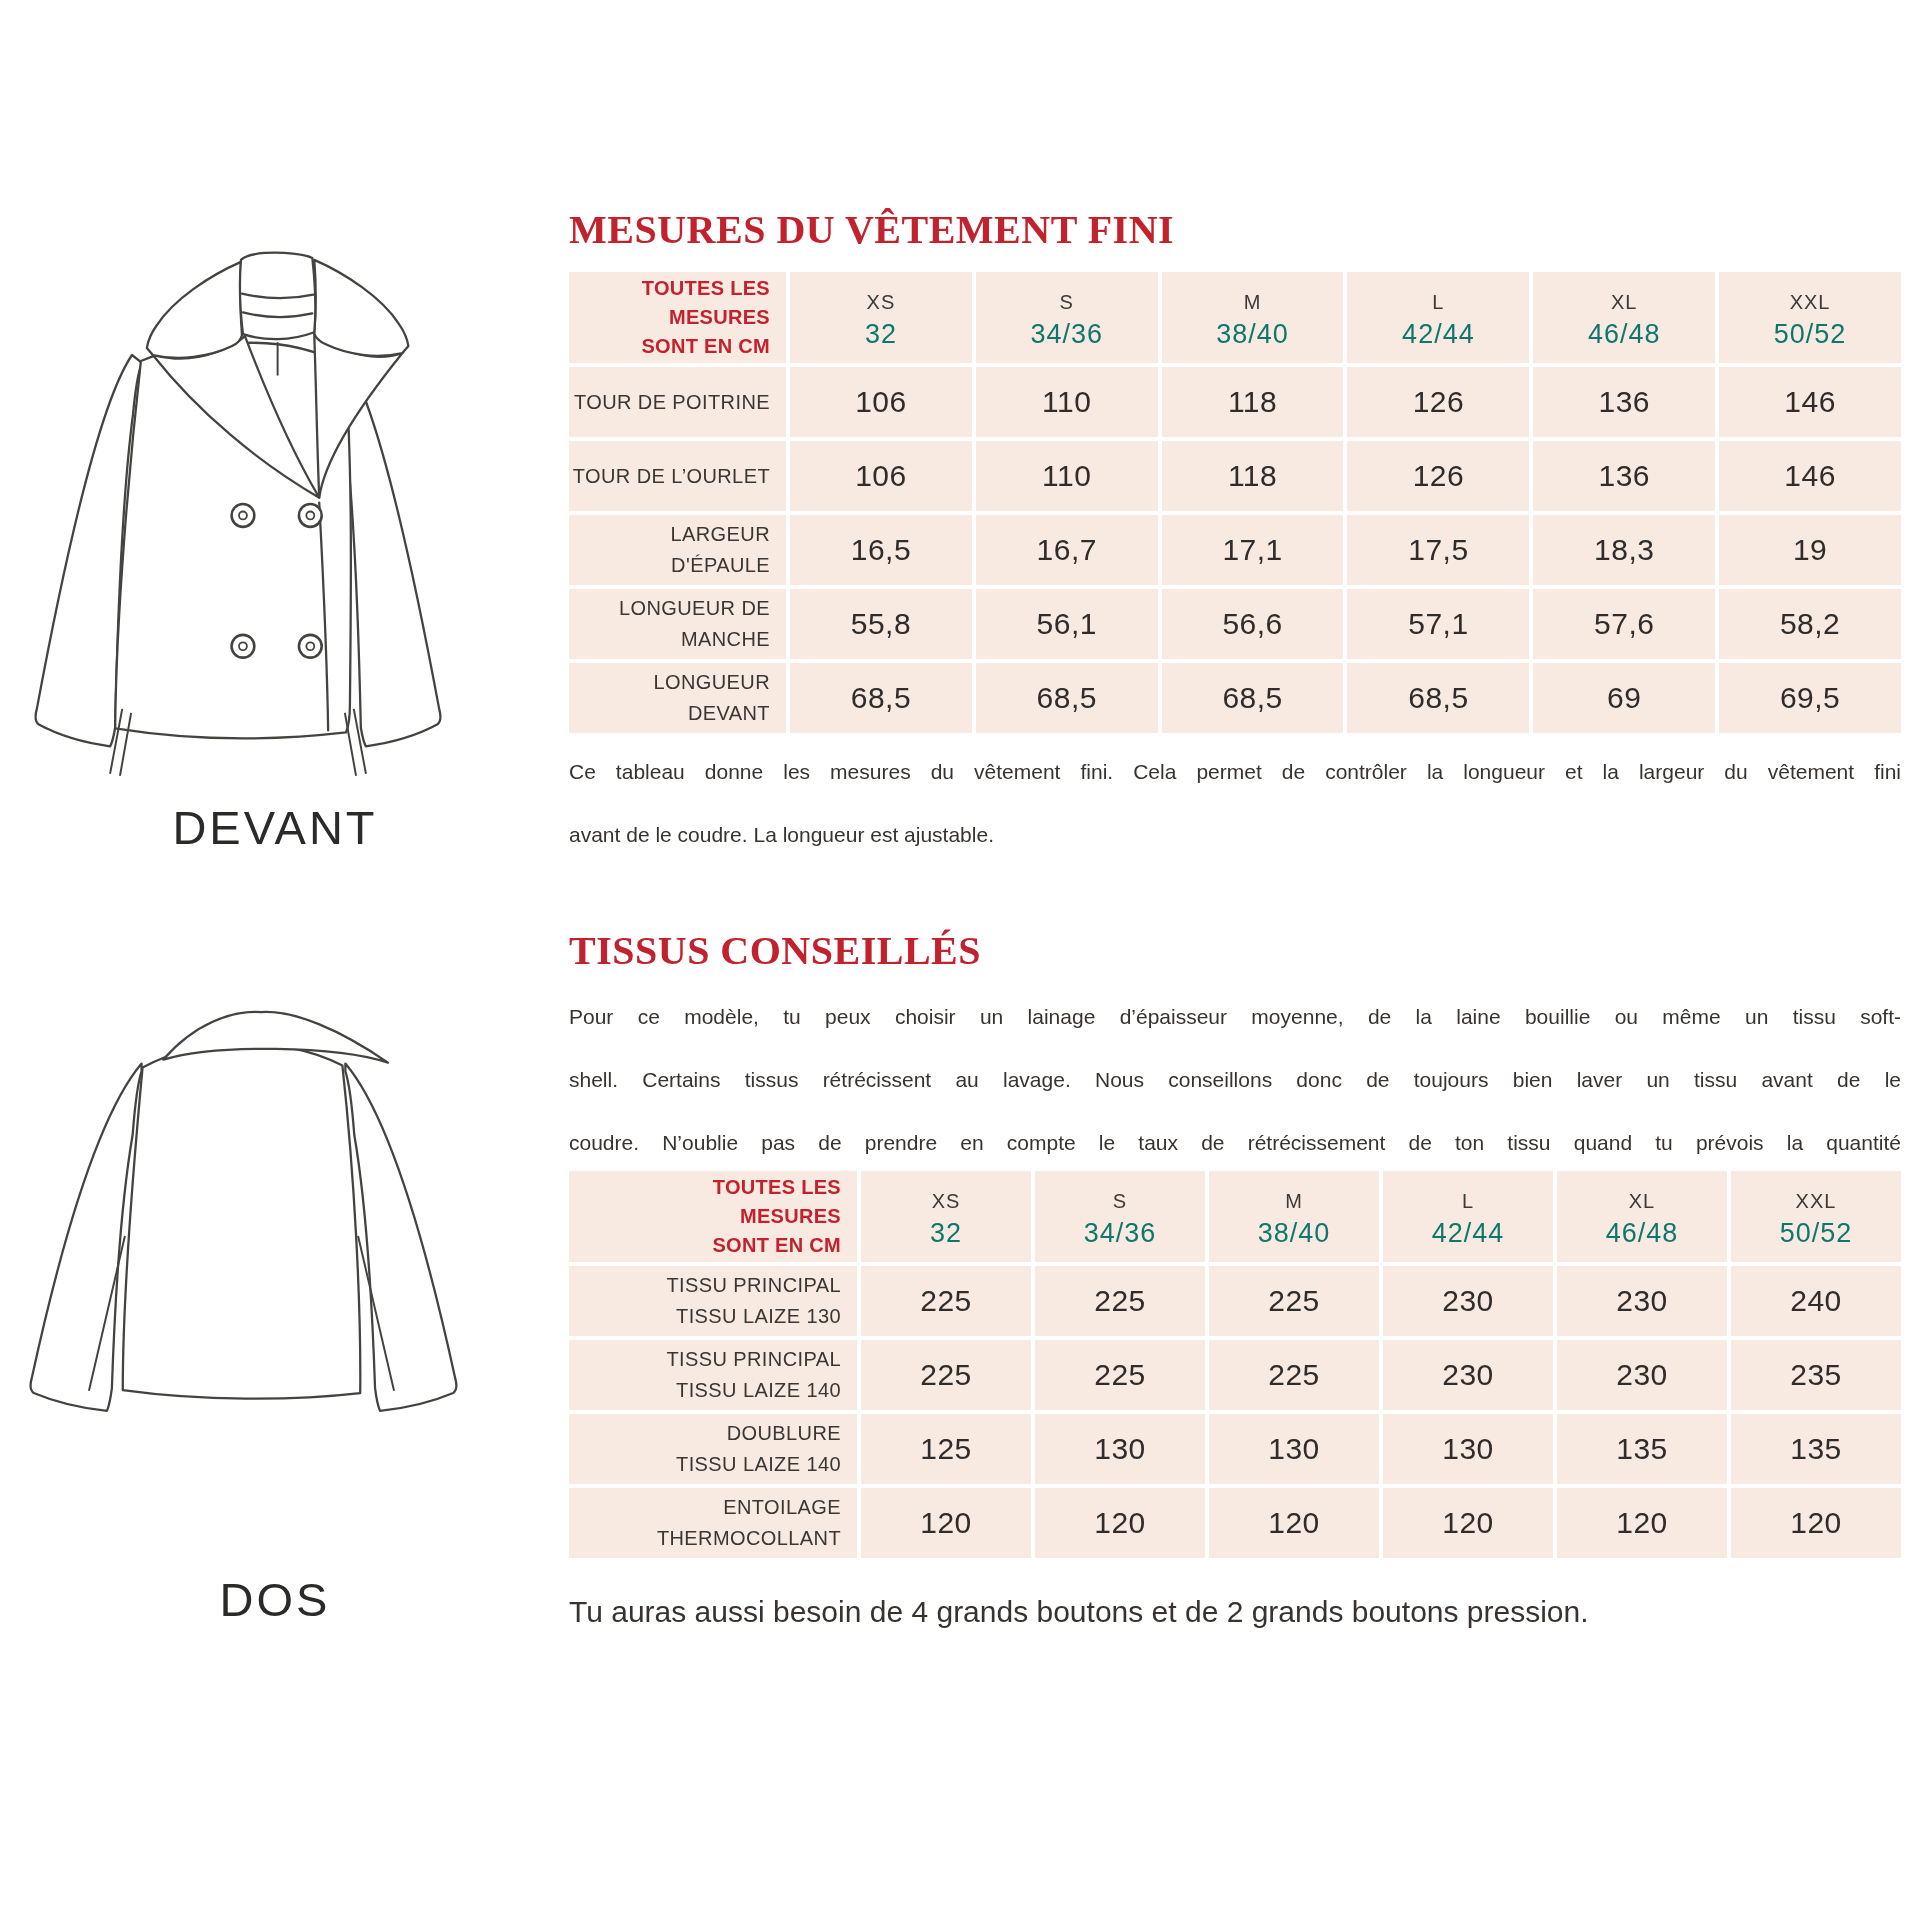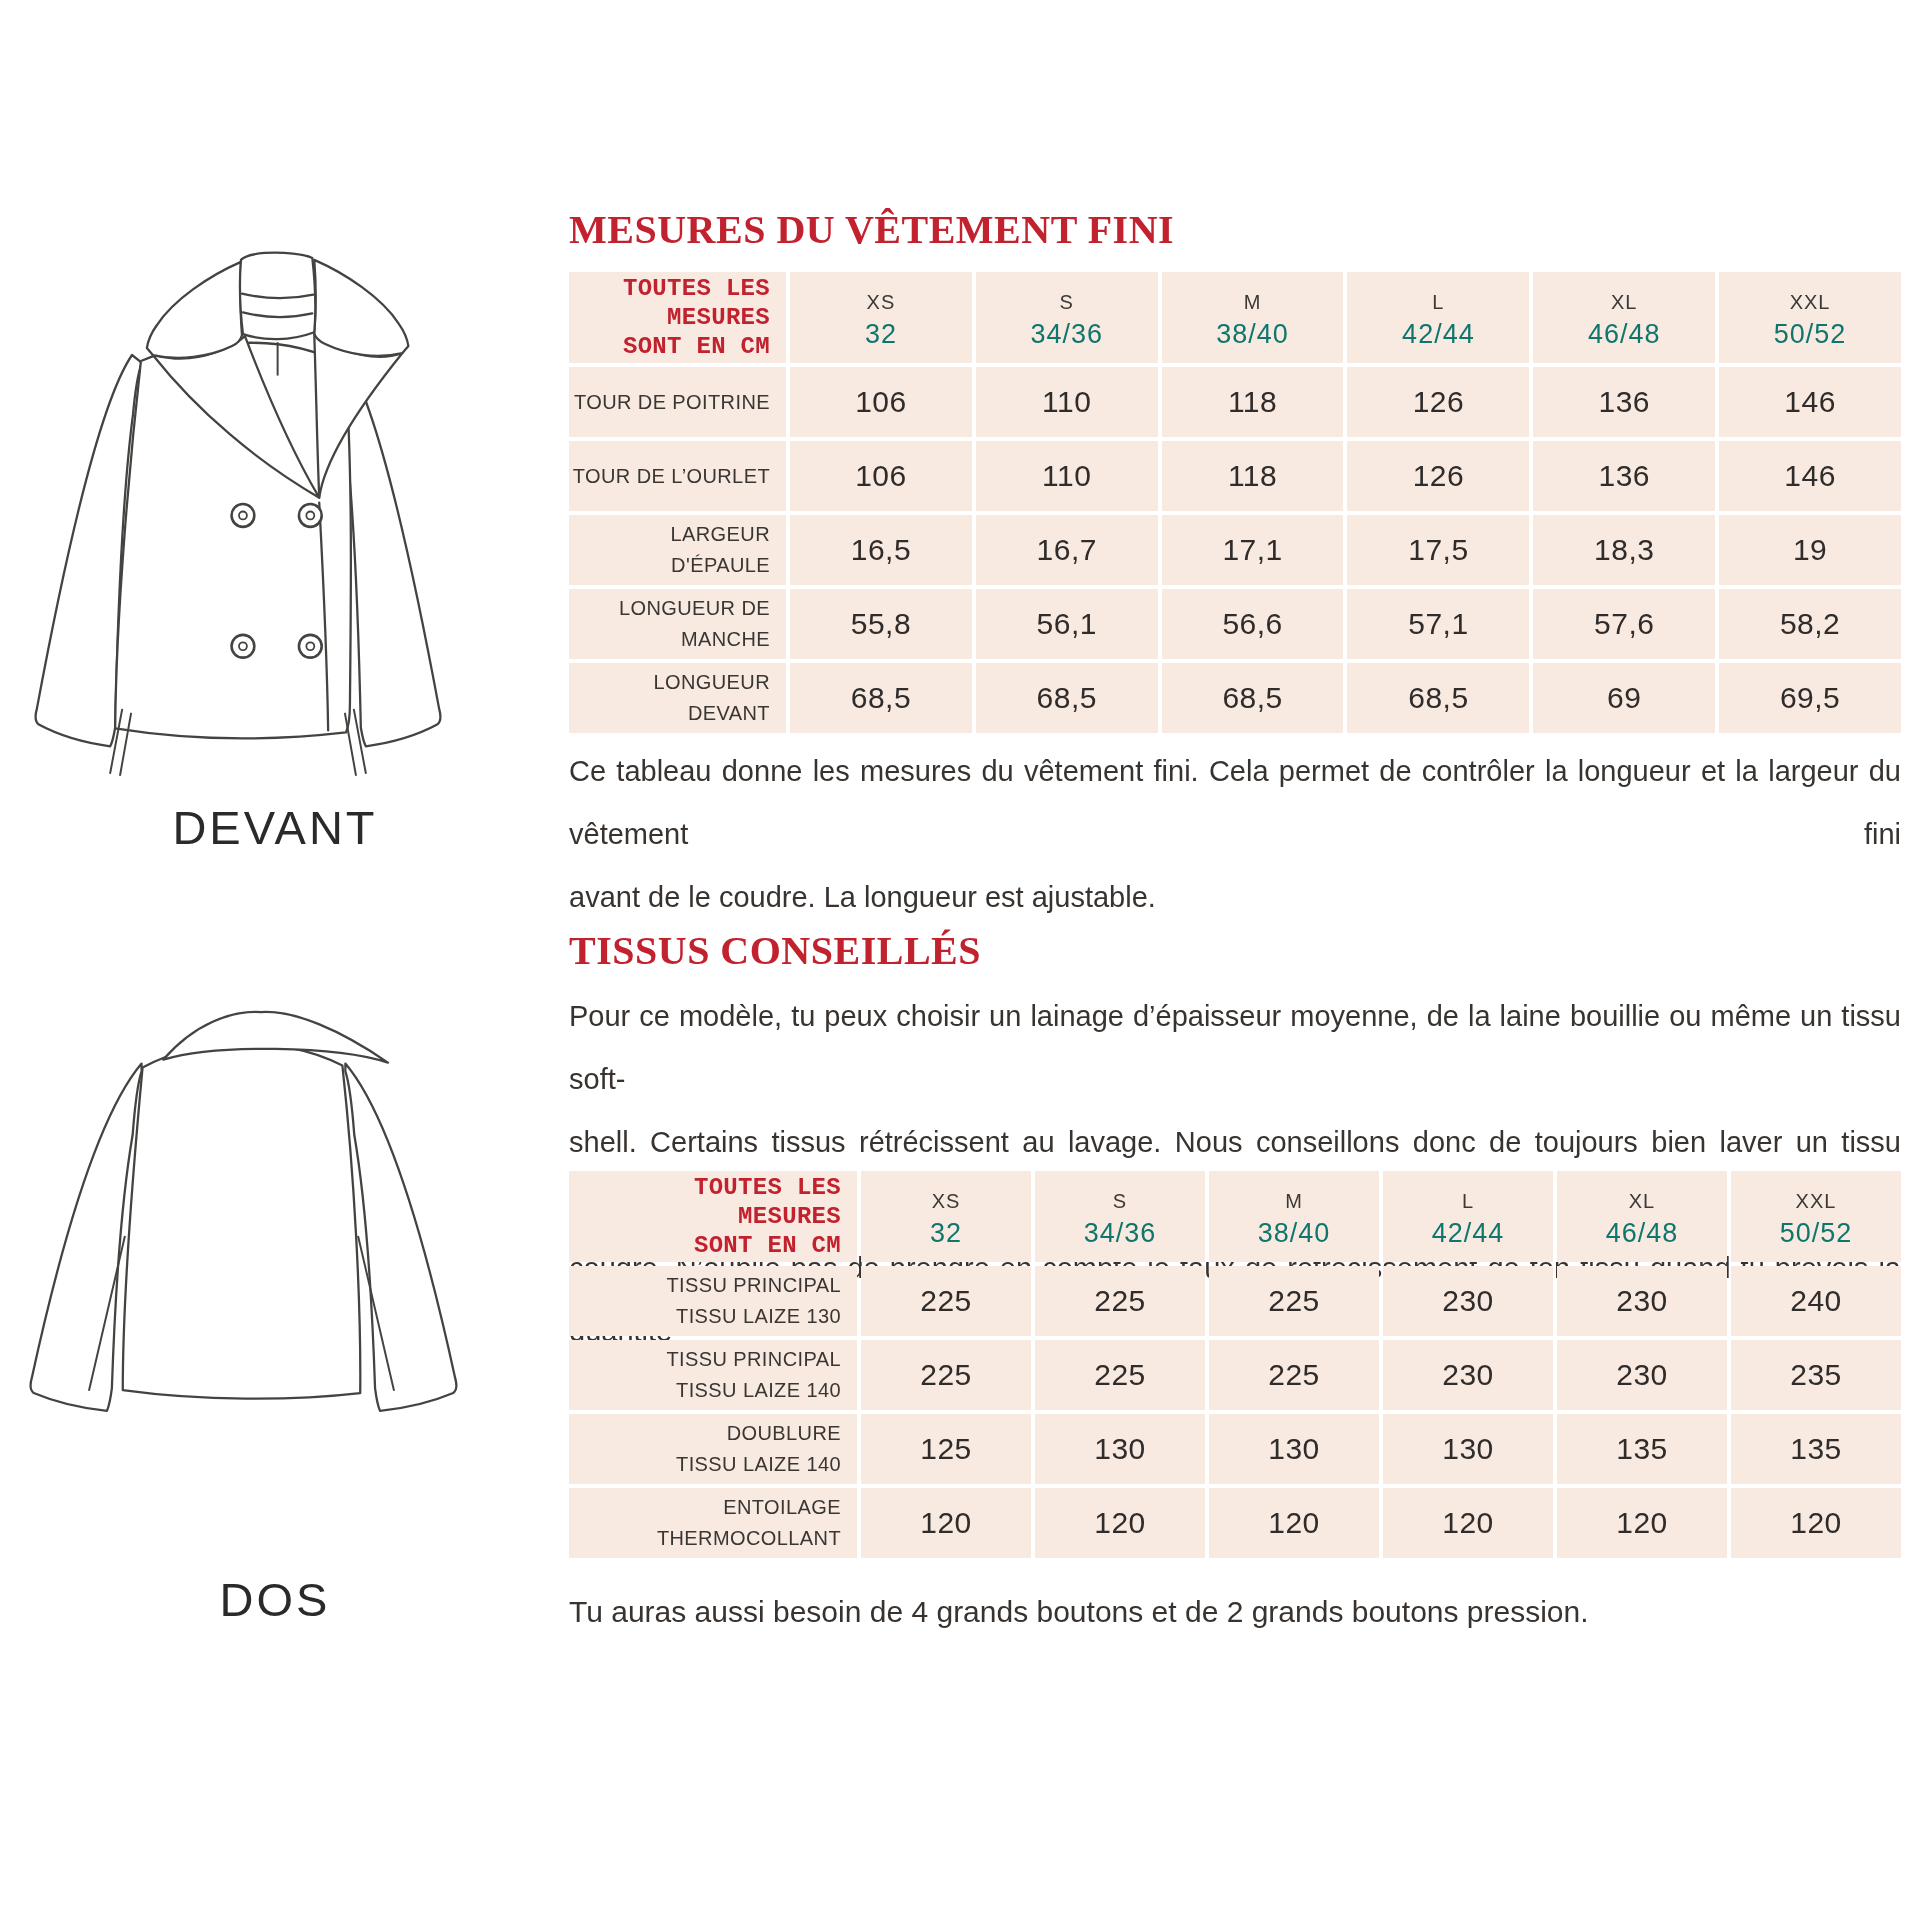--- a/index.html
+++ b/index.html
@@ -11,28 +11,28 @@
              font-size:40px;line-height:44px;letter-spacing:0.5px;}
   #title1{top:208px;}
   #title2{top:929px;}
 
   
   .size-table{position:absolute;left:569px;display:grid;gap:4px;width:1332px;}
   #table1{top:272px;grid-template-columns:217px repeat(6,1fr);grid-template-rows:91px repeat(5,70px);}
   #table2{top:1171px;grid-template-columns:288px repeat(6,1fr);grid-template-rows:91px repeat(4,70px);}
   .cell{background:#f8eae1;display:flex;flex-direction:column;align-items:center;justify-content:center;}
   .cell.lbl{align-items:flex-end;padding-right:16px;text-align:right;}
-  .unit-note{font-size:24px;font-weight:700;line-height:29px;letter-spacing:0.3px;font-family:Liberation Mono, monospace;}
+  .unit-note{font-size:20px;font-weight:700;line-height:29px;letter-spacing:0.3px;}
   .size-letter{font-size:20px;color:#3c3a38;letter-spacing:1px;line-height:34px;}
   .size-sub{font-size:27px;color:#0f766e;letter-spacing:1px;line-height:31px;}
   .row-label{font-size:20px;color:#3a3634;letter-spacing:0.4px;line-height:31px;}
   .val{font-size:30px;color:#2f2c2b;letter-spacing:0.5px;}
 
   
-  .bodytext{position:absolute;left:569px;width:1332px;font-size:29px;line-height:63px;color:#39332f;}
+  .bodytext{position:absolute;left:569px;width:1332px;font-size:21px;line-height:63px;color:#39332f;}
   .jline{text-align:justify;text-align-last:justify;}
   #note{top:740px;}
   #para{top:985px;}
   #footer-text{top:1592px;line-height:40px;font-size:30px;}
 
   
   .sketch-label{position:absolute;width:396px;left:77px;text-align:center;font-size:47px;
                 letter-spacing:3px;color:#2c2a29;font-weight:400;}
   #label-devant{top:800px;}
   #label-dos{top:1572px;}

